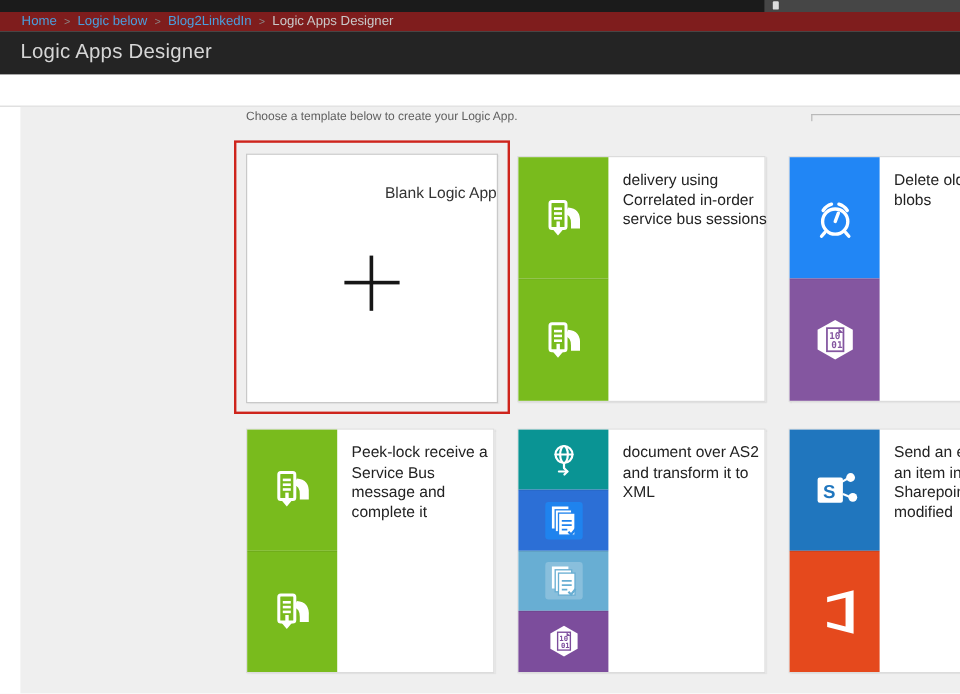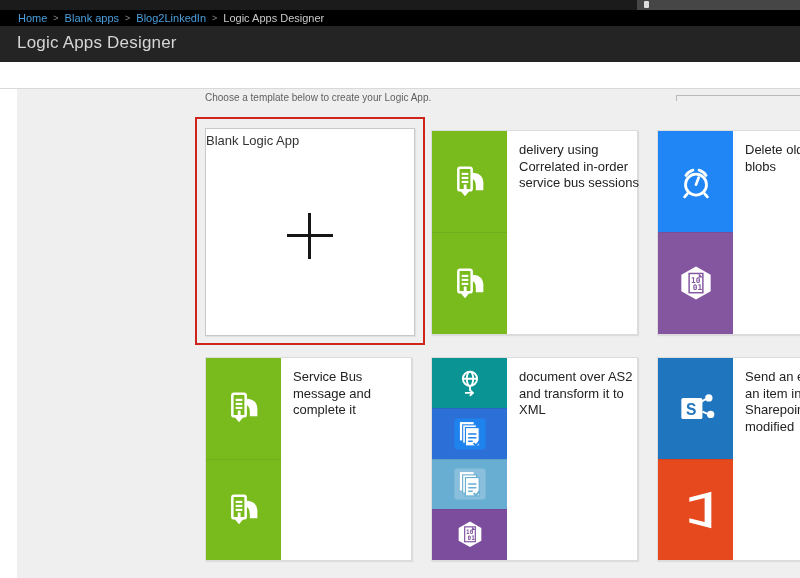--- a/index.html
+++ b/index.html
@@ -9,21 +9,21 @@
     -webkit-font-smoothing:antialiased;
   }
   .screen{position:relative;width:800px;height:578px;overflow:hidden;background:#ffffff;}
 
   
   .topbar{position:absolute;left:0;top:0;width:800px;height:10px;background:#1b1b1b;}
   .topbar-right{position:absolute;left:637px;top:0;width:163px;height:10px;background:#464646;}
   .topbar-icon{position:absolute;left:644px;top:1px;width:5px;height:7px;background:#dedede;border-radius:1px;}
 
   .crumbbar{
-    position:absolute;left:0;top:10px;width:800px;height:16px;background:#000000;
+    position:absolute;left:0;top:10px;width:800px;height:16px;background:#7f1d1d;
     display:flex;align-items:center;padding-left:18px;box-sizing:border-box;
     font-size:11px;white-space:nowrap;
   }
   .crumb{color:#4a9fdd;margin-right:6px;cursor:pointer;}
   .crumb.current{color:#c9c9c9;cursor:default;}
   .sep{color:#8d8d8d;font-size:9px;margin-right:6px;}
 
   .titlebar{position:absolute;left:0;top:26px;width:800px;height:36px;background:#242424;}
   .page-title{
     padding:7px 0 0 17px;color:#d6d6d6;font-size:17px;font-weight:400;letter-spacing:.2px;
@@ -41,21 +41,21 @@
   
   .selected-outline{
     position:absolute;left:195px;top:117px;width:230px;height:228px;
     border:2px solid #ce241c;box-sizing:border-box;
   }
   .blank-card{
     position:absolute;left:205px;top:128px;width:210px;height:208px;background:#ffffff;
     border:1px solid #c9c9c9;box-sizing:border-box;cursor:pointer;
     box-shadow:1px 1px 1px rgba(0,0,0,0.06);
   }
-  .blank-title{margin-top:4px;text-align:left;font-size:13px;color:#333333;}
+  .blank-title{margin-top:24px;text-align:right;font-size:13px;color:#333333;}
   .plus{position:absolute;left:0;top:0;width:100%;height:100%;}
   .plus .ph{position:absolute;left:81px;top:105px;width:46px;height:3px;background:#161616;}
   .plus .pv{position:absolute;left:102px;top:84px;width:3px;height:46px;background:#161616;}
 
   
   .tile{
     position:absolute;width:207px;background:#ffffff;border:1px solid #dcdcdc;
     box-sizing:border-box;cursor:pointer;box-shadow:1px 1px 1px rgba(0,0,0,0.08);
   }
   .tile.row1{top:130px;height:205px;}
@@ -88,21 +88,21 @@
 <div class="screen">
 
   <div class="topbar">
     <div class="topbar-right"></div>
     <div class="topbar-icon"></div>
   </div>
 
   <div class="crumbbar">
     <span class="crumb">Home</span>
     <span class="sep">&gt;</span>
-    <span class="crumb">Blank apps</span>
+    <span class="crumb">Logic below</span>
     <span class="sep">&gt;</span>
     <span class="crumb">Blog2LinkedIn</span>
     <span class="sep">&gt;</span>
     <span class="crumb current">Logic Apps Designer</span>
   </div>
 
   <div class="titlebar">
     <div class="page-title">Logic Apps Designer</div>
   </div>
 
@@ -209,20 +209,21 @@
           <rect x="14" y="13" width="8" height="2.6" fill="#fff"></rect>
           <rect x="14" y="17.8" width="8" height="2.6" fill="#fff"></rect>
           <rect x="14" y="22.6" width="8" height="2.6" fill="#fff"></rect>
           <rect x="16.5" y="27" width="3.4" height="9" fill="#fff"></rect>
           <polygon points="12.5,34.5 23.5,34.5 18,41" fill="#fff"></polygon>
           <path d="M28,13 q13,1 12,15 l0,6 l-9,0 l0,-5 q0,-9 -6,-9 z" fill="#fff"></path>
         </svg>
       </div>
     </div>
     <div class="ttext">
+      <div>Peek-lock receive a</div>
       <div>Service Bus</div>
       <div>message and</div>
       <div>complete it</div>
     </div>
   </div>
 
   <div class="tile row2 c2">
     <div class="icol">
       <div class="icell bg-teal">
         <svg width="34" height="34" viewBox="0 0 48 48">

